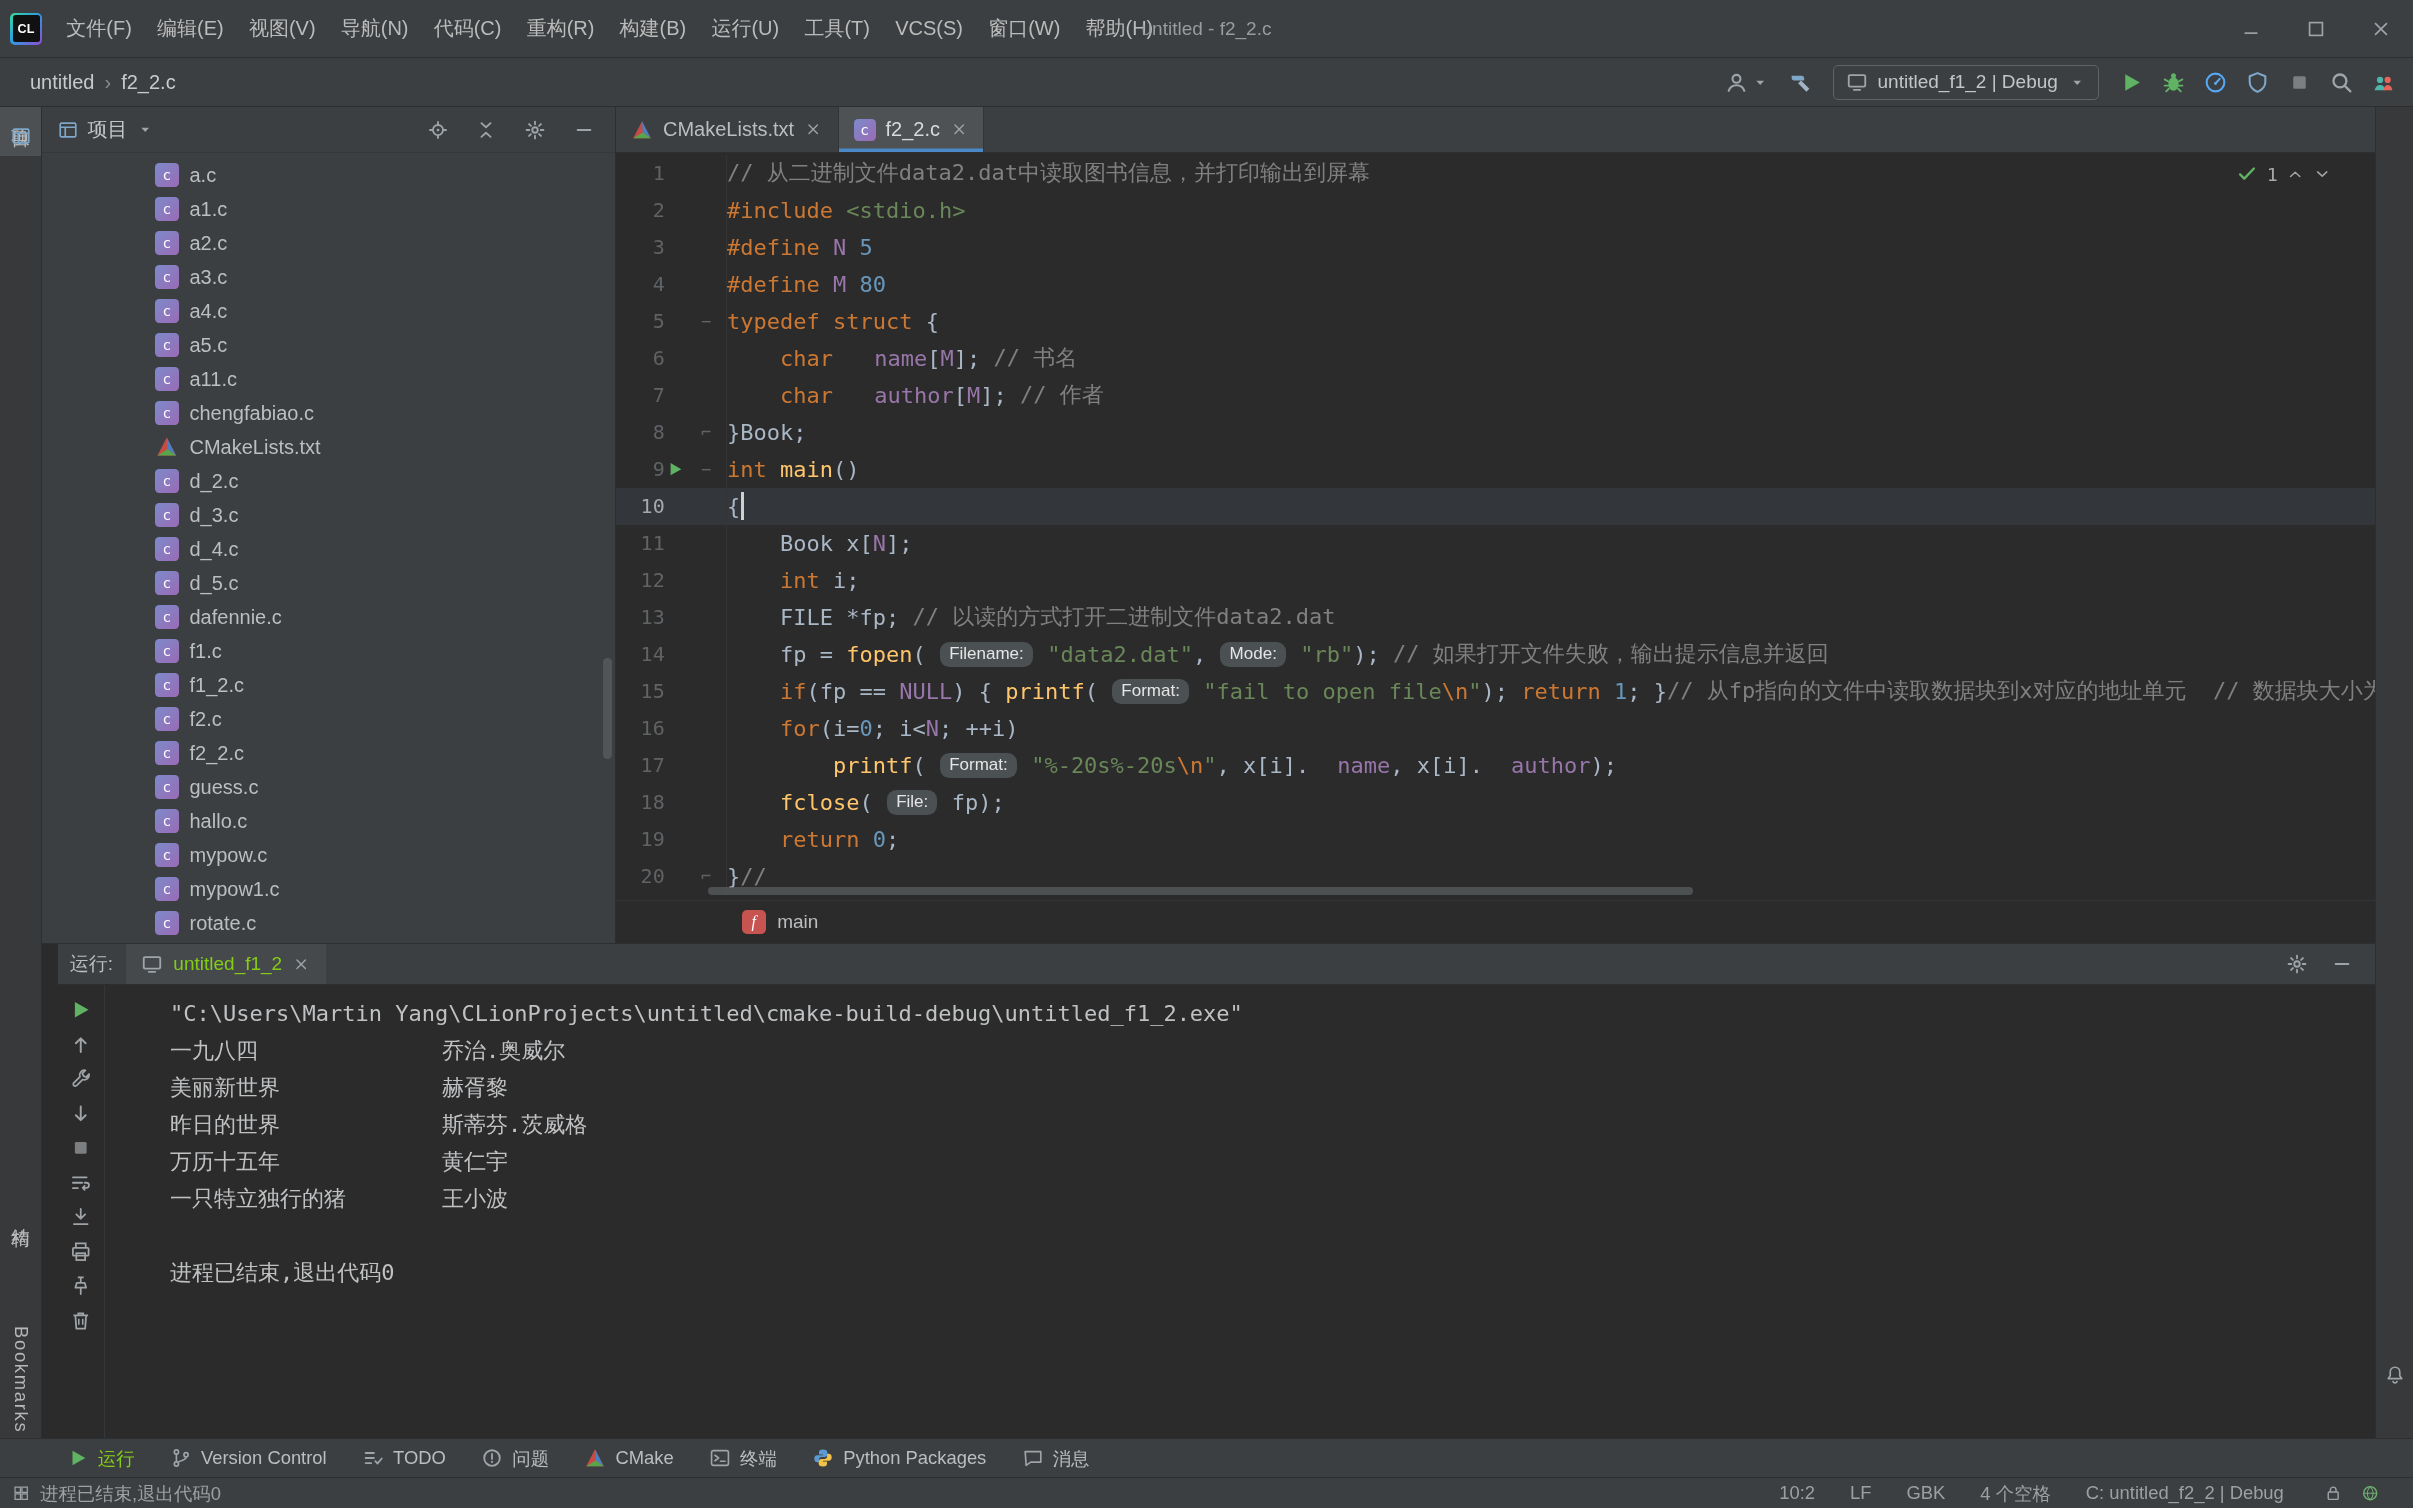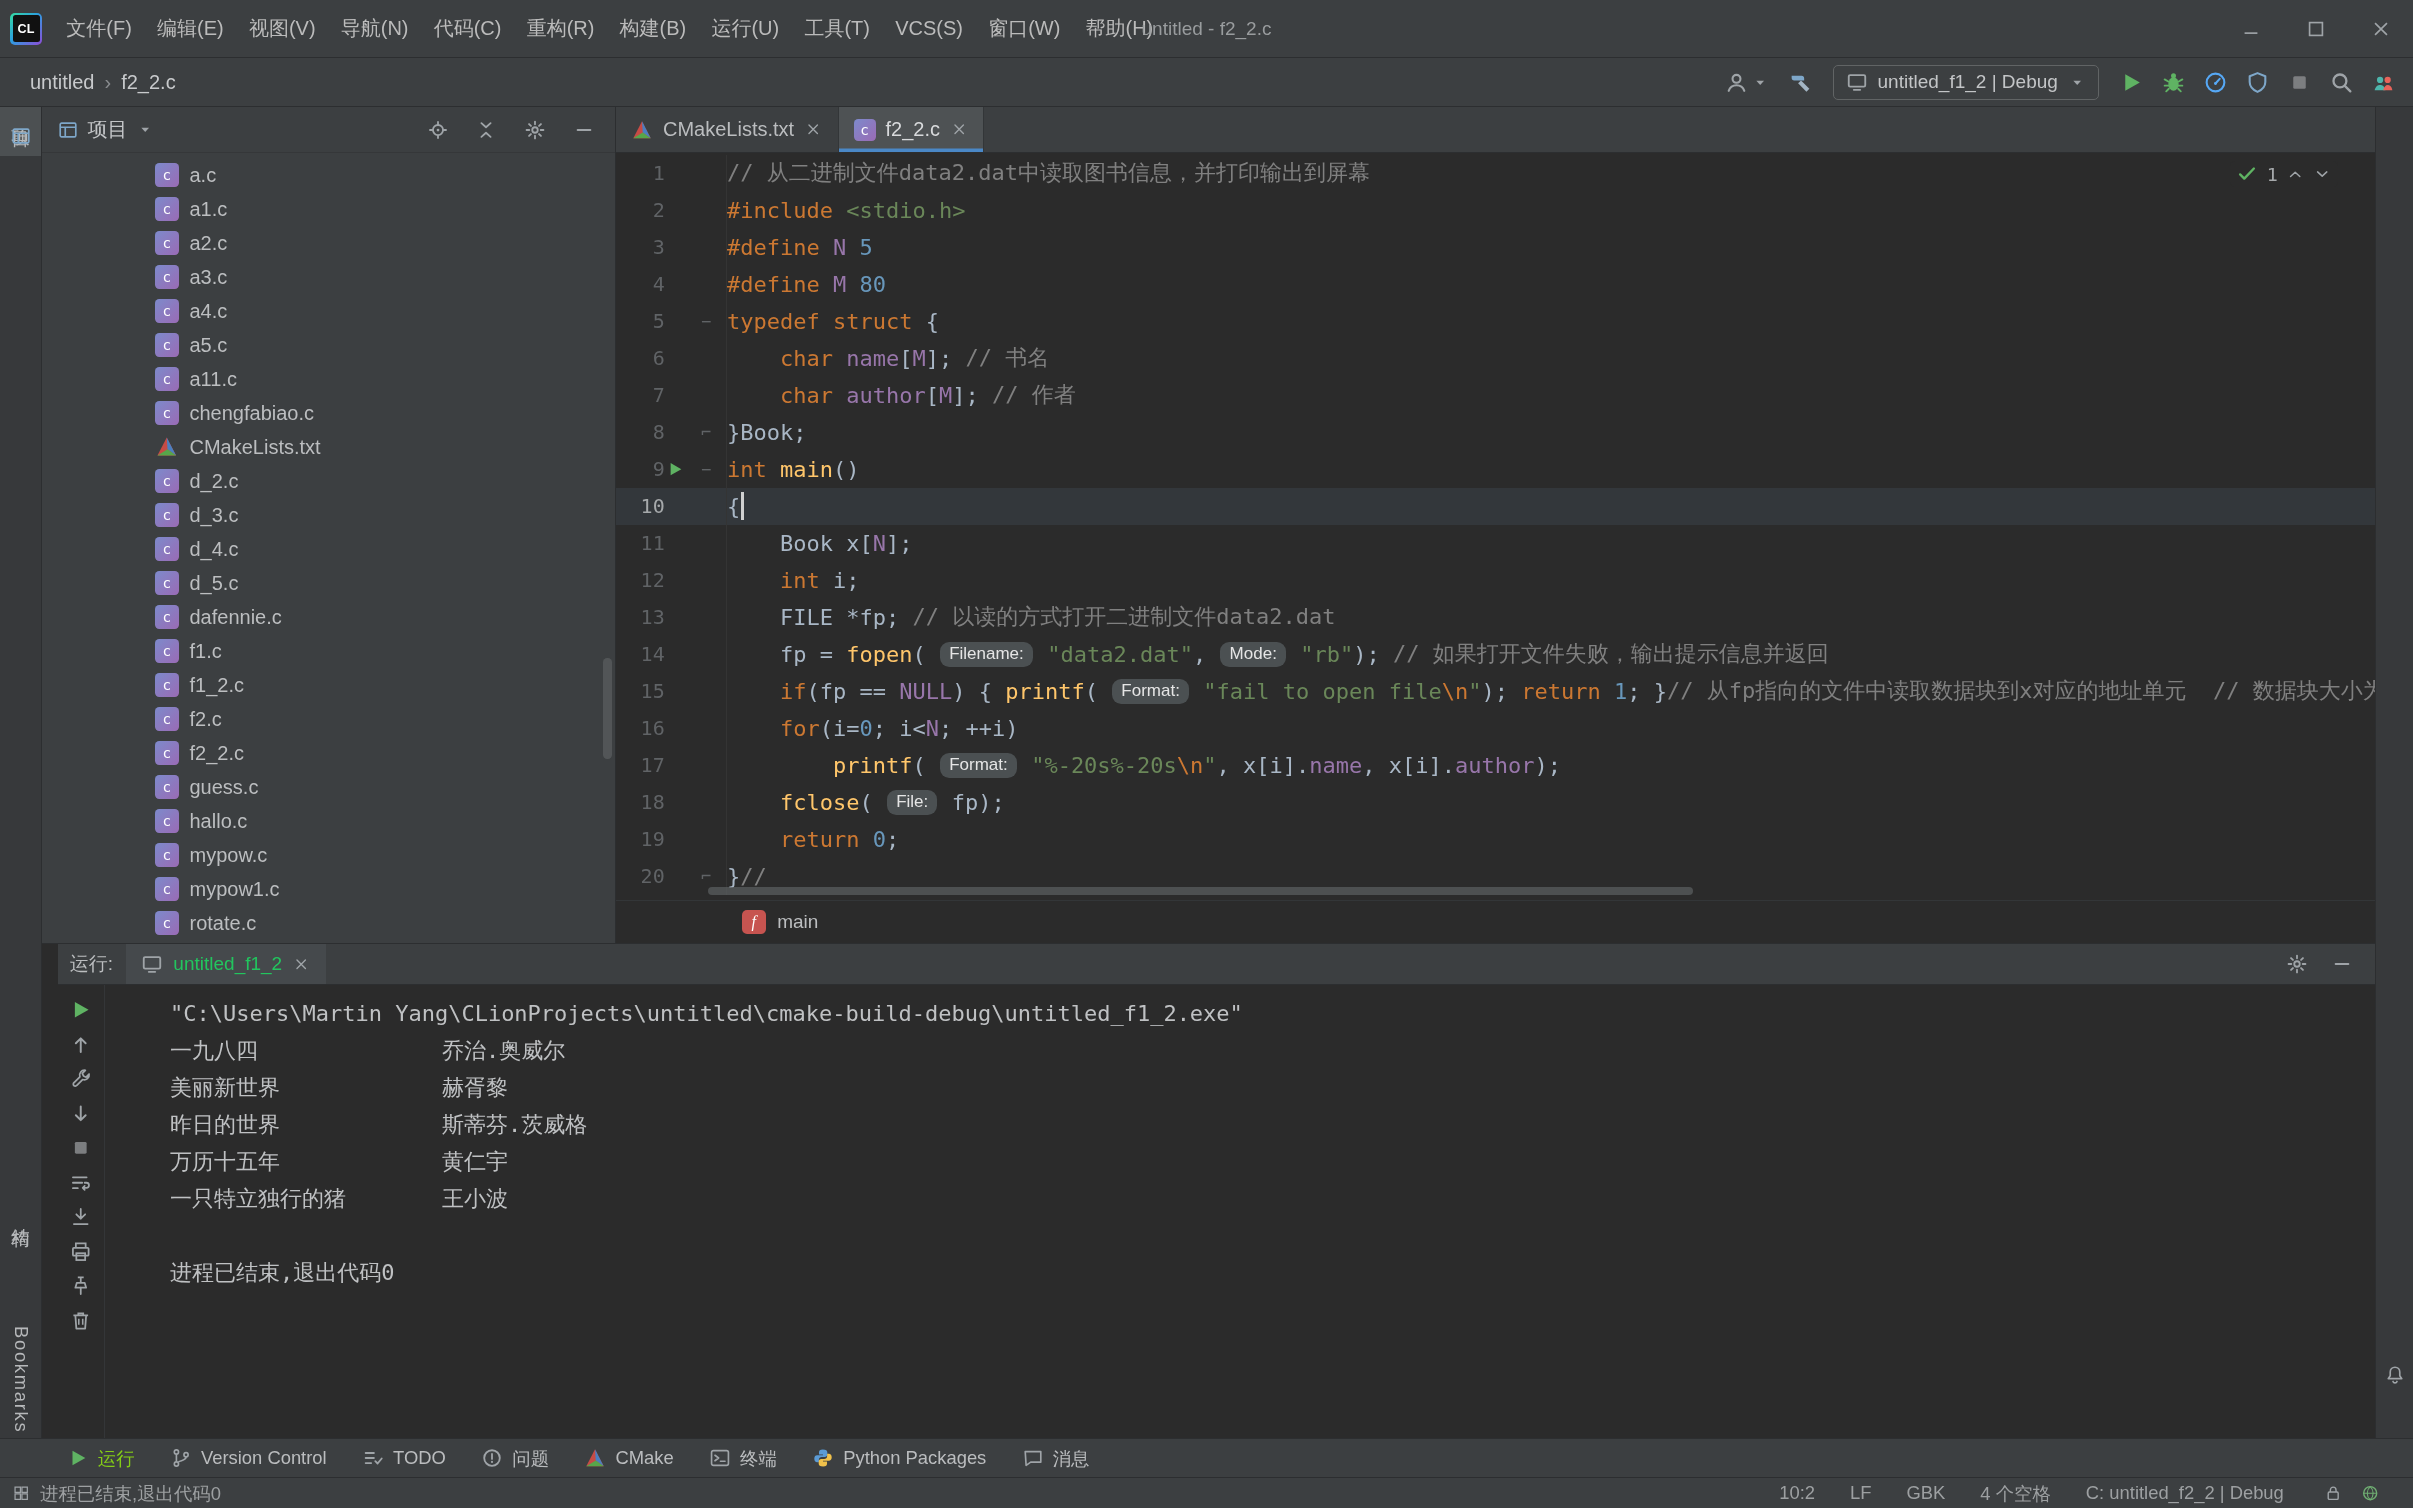--- a/index.html
+++ b/index.html
@@ -65,34 +65,34 @@
   .code{flex:1;position:relative;overflow:hidden;font-family:"DejaVu Sans Mono",monospace;font-size:22px;padding-top:1.7px;}
   .cline{height:37px;display:flex;align-items:center;white-space:pre;}
   .cline.current{background:#33373b;}
   .gut{width:111px;flex:none;height:100%;position:relative;display:flex;align-items:center;border-right:0.8px solid #343434;}
   .lnum{width:42px;margin-left:6.7px;text-align:right;font-size:20px;color:#606366;}
   .lnum.cur{color:#a6a9ab;}
   .runmark{position:absolute;left:50px;top:9.2px;}
   .fold{position:absolute;left:85px;color:#606366;font-size:17px;font-family:"DejaVu Sans Mono",monospace;}
   .ctext{flex:1;overflow:hidden;display:flex;align-items:center;white-space:pre;}
   .tk-pl{color:#a9b7c6;} .tk-kw{color:#cc7832;} .tk-str{color:#6a8759;} .tk-num{color:#6897bb;}
-  .tk-cm{color:#808080;} .tk-fn{color:#ffc66b;} .tk-fld{color:#9876aa;} .tk-mac{color:#9876aa;} .tk-esc{color:#cc7832;}
+  .tk-cm{color:#808080;} .tk-fn{color:#ffc66b;} .tk-fld{color:#9876aa;margin-left:28px;} .tk-mac{color:#9876aa;} .tk-esc{color:#cc7832;}
   .tk-hint{font-family:"Liberation Sans",sans-serif;font-size:17px;background:#4b5052;color:#e5e5e5;border-radius:9.2px;padding:2.5px 9.2px;margin:0 1px;}
   .caret{display:inline-block;width:2.5px;height:28.5px;background:#d0d0d0;margin-left:0.8px;}
   .inspect{position:absolute;top:8.4px;right:37px;display:flex;align-items:center;gap:8.4px;font-size:18.4px;color:#a6a9ab;background:rgba(43,43,43,.85);padding:1.7px 6.7px;border-radius:5px;}
   .hscroll{position:absolute;bottom:5px;left:92px;width:985px;height:8.4px;border-radius:4.2px;background:#5a5d5f;opacity:.75;}
   .crumbs{height:43px;flex:none;border-top:0.8px solid #333638;display:flex;align-items:center;gap:11.7px;padding-left:126px;font-size:19px;color:#bcbec0;background:#2b2b2b;}
   .ficon{width:23.5px;height:23.5px;border-radius:5px;background:#c75450;color:#fff;font-style:italic;font-size:16px;
     display:flex;align-items:center;justify-content:center;font-family:"Liberation Serif",serif;}
 
   
   .runpanel{height:508px;flex:none;border-top:0.8px solid #2c2e30;display:flex;flex-direction:column;background:#2b2b2b;padding-left:16px;}
   .run-head{height:41px;flex:none;background:#3c3f41;display:flex;align-items:center;padding:0 22px 0 10px;border-bottom:0.8px solid #2c2e30;}
   .run-label{font-size:19px;color:#bbbdbf;margin:0 13.4px 0 1.7px;}
-  .run-tab{height:100%;display:flex;align-items:center;gap:10px;padding:0 15px;background:#45494c;font-size:19px;color:#22c55e;}
+  .run-tab{height:100%;display:flex;align-items:center;gap:10px;padding:0 15px;background:#45494c;font-size:19px;color:#84cc16;}
   .run-head-right{margin-left:auto;display:flex;align-items:center;gap:23.5px;}
   .run-body{flex:1;display:flex;min-height:0;}
   .run-tools{width:47px;flex:none;border-right:0.8px solid #343638;display:flex;flex-direction:column;align-items:center;padding-top:13.4px;gap:11px;}
   .console{flex:1;font-family:"DejaVu Sans Mono",monospace;font-size:22px;color:#bfc1c3;padding:10px 0 0 65px;line-height:37px;overflow:hidden;white-space:pre;}
   .book-row{display:flex;}
   .book-title{display:inline-block;width:272px;flex:none;}
   .console .blank{height:37px;}
 
   
   .toolwbar{height:39px;flex:none;background:#3c3f41;border-top:0.8px solid #2c2e30;display:flex;align-items:center;padding-left:49px;}

